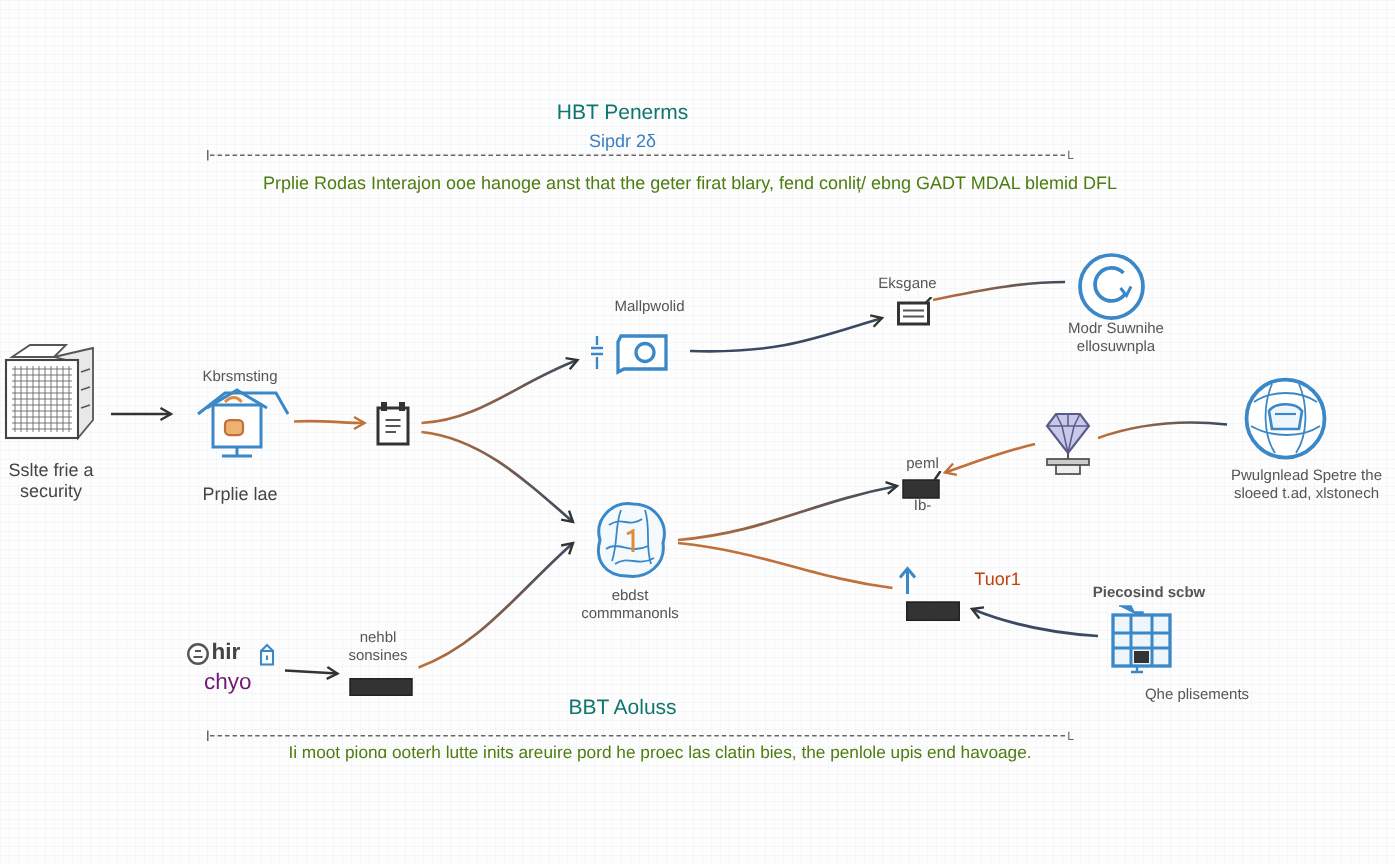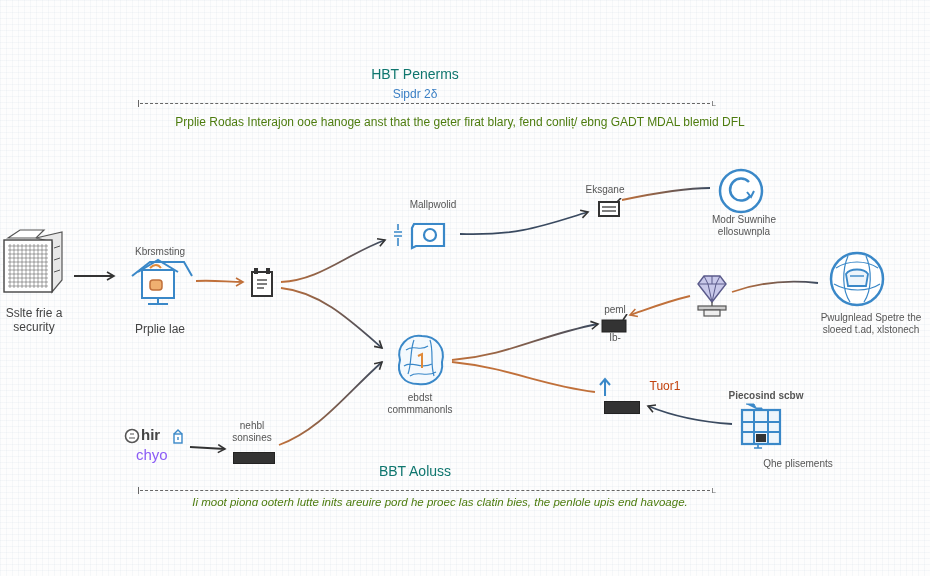--- a/index.html
+++ b/index.html
@@ -34,21 +34,21 @@
   <span class="rule-cap-l"></span>
     <span class="rule-cap-r">L</span>
 </div>
 <div class="abs desc" style="left:100px; top:115px; width:720px;">Prplie Rodas Interajon ooe hanoge anst that the geter firat blary, fend conliț/ ebng GADT MDAL blemid DFL</div>
 
 <div class="abs title" style="left:330px; top:463px; width:170px;">BBT Aoluss</div>
 <div class="abs rule" style="left:140px; top:490px; width:570px;">
   <span class="rule-cap-l"></span>
     <span class="rule-cap-r">L</span>
 </div>
-<div class="abs desc" style="left:100px; top:496px; width:680px; font-size:11.5px;font-style:italic;">Ii moot pionɑ ooterh lutte inits areuire pord he proec las clatin bies, the penlole upis end havoage.</div>
+<div class="abs desc" style="left:100px; top:496px; width:680px; font-size:11.5px;">Ii moot pionɑ ooterh lutte inits areuire pord he proec las clatin bies, the penlole upis end havoage.</div>
 
 <svg id="edges" width="930" height="576">
   <defs>
     <marker id="arrDark" markerWidth="10" markerHeight="10" refX="8" refY="5" orient="auto" markerUnits="userSpaceOnUse">
       <path d="M1,1 L8,5 L1,9" fill="none" stroke="#333" stroke-width="1.6"></path>
     </marker>
     <marker id="arrOrange" markerWidth="10" markerHeight="10" refX="8" refY="5" orient="auto" markerUnits="userSpaceOnUse">
       <path d="M1,1 L8,5 L1,9" fill="none" stroke="#c0703a" stroke-width="1.6"></path>
     </marker>
     <linearGradient id="gOD" x1="0" y1="0" x2="1" y2="0">
@@ -205,17 +205,17 @@
     <circle cx="8" cy="8" r="6.5" fill="#fff" stroke="#555" stroke-width="1.6"></circle>
     <path d="M5,10 H11 M6,6 H10" stroke="#555" stroke-width="1.2"></path>
   </svg>
   <svg width="12" height="16" viewBox="0 0 12 16" style="position:absolute; left:48px; top:0;">
     <path d="M2,6 L6,2 L10,6" fill="none" stroke="#3a88c8" stroke-width="1.4"></path>
     <rect x="2" y="6" width="8" height="9" fill="#fff" stroke="#3a88c8" stroke-width="1.4"></rect>
     <path d="M6,9 V12" stroke="#3a88c8" stroke-width="1.4"></path>
   </svg>
 </div>
 <div class="abs" style="left:141px; top:426px; font-size:15px; font-weight:bold; color:#444;">hir</div>
-<div class="abs" style="left:136px; top:446px; font-size:15px; color:#8b5cf6;">chyo</div>
+<div class="abs" style="left:136px; top:446px; font-size:15px; color:#701a75;">chyo</div>
 
 <div class="abs lbl" style="left:222px; top:420px; width:60px;">nehbl</div>
 <div class="abs lbl" style="left:222px; top:432px; width:60px;">sonsines</div>
 <div class="abs" style="left:233px; top:452px; width:40px; height:10px; background:#333; border:1px solid #222;"></div>
 
 </body></html>

